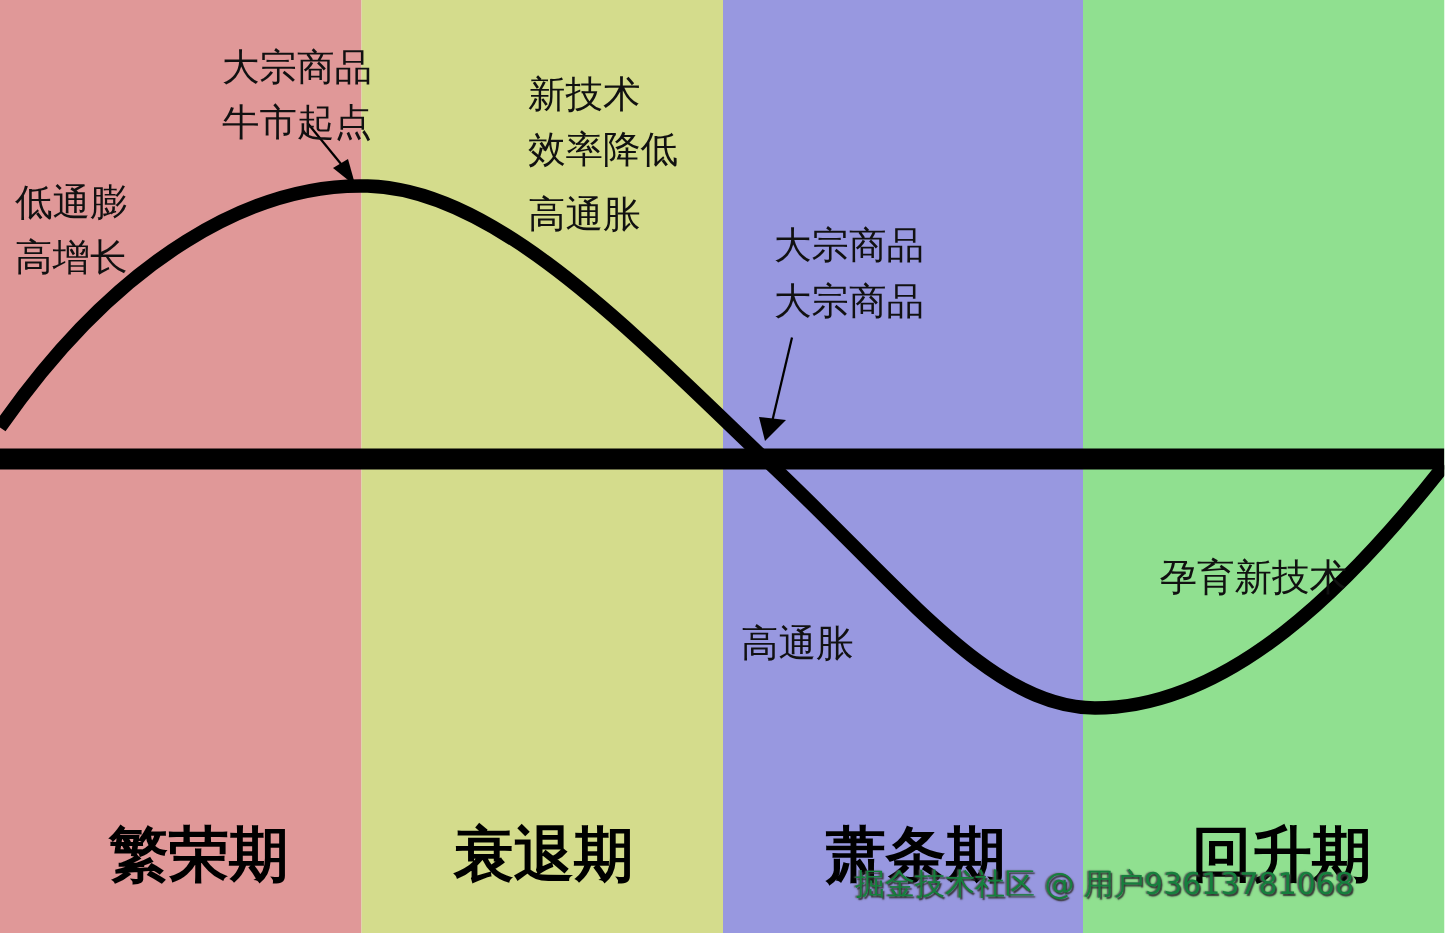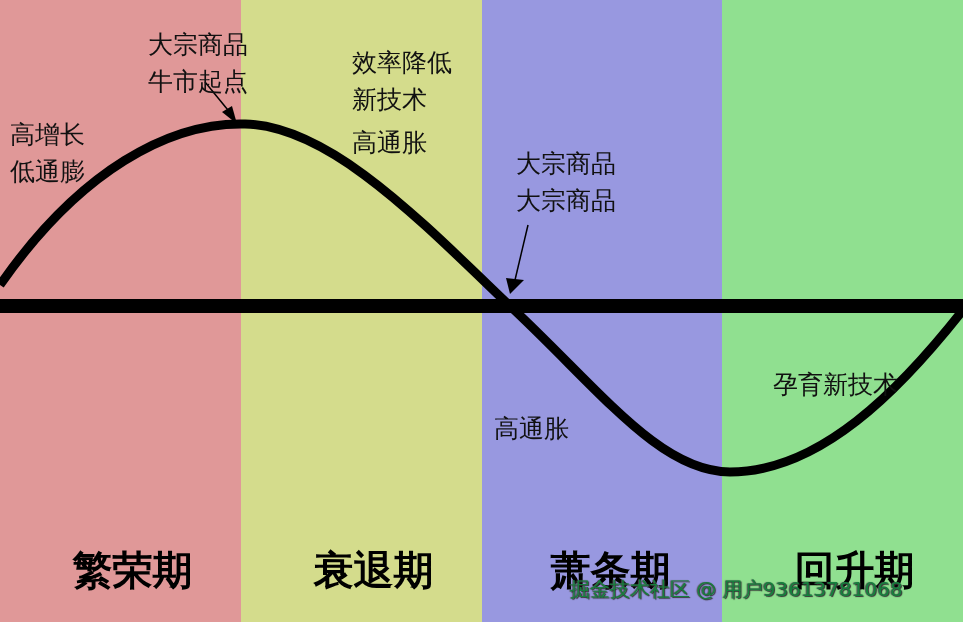--- a/index.html
+++ b/index.html
@@ -27,46 +27,46 @@
 <svg class="curve" width="963" height="622">
   <line x1="0" y1="306" x2="963" y2="306" stroke="#000" stroke-width="14"></line>
   <path d="M 0 285 C 80 170, 170 122, 245 124 C 330 126, 420 220, 510 306 C 600 390, 660 472, 730 472 C 820 472, 900 390, 963 310" fill="none" stroke="#000" stroke-width="9"></path>
   <line x1="205" y1="82" x2="232" y2="115" stroke="#000" stroke-width="1.5"></line>
   <polygon points="237,124 222,112 232,106" fill="#000"></polygon>
   <line x1="528" y1="225" x2="515" y2="280" stroke="#000" stroke-width="1.5"></line>
   <polygon points="510,294 506,278 524,280" fill="#000"></polygon>
 </svg>
 
 <div class="label" style="left:10px;top:116px">
+  <div>低通膨</div>
   <div>高增长</div>
-  <div>低通膨</div>
 </div>
 
 <div class="label" style="left:148px;top:26px">
   <div>大宗商品</div>
   <div>牛市起点</div>
 </div>
 
 <div class="label" style="left:352px;top:44px">
+  <div>新技术</div>
   <div>效率降低</div>
-  <div>新技术</div>
   <div style="margin-top:6px">高通胀</div>
 </div>
 
 <div class="label" style="left:516px;top:145px">
   <div>大宗商品</div>
   <div>大宗商品</div>
 </div>
 
 <div class="label" style="left:494px;top:410px">
   <div>高通胀</div>
 </div>
 
 <div class="label" style="left:773px;top:366px">
   <div>孕育新技术</div>
 </div>
 
 <div class="phase" style="left:0">繁荣期</div>
-<div class="phase" style="left:241px">衰退期</div>
+<div class="phase" style="left:230px">衰退期</div>
 <div class="phase" style="left:478px">萧条期</div>
 <div class="phase" style="left:722px">回升期</div>
 
 <div class="wm">掘金技术社区 @ 用户93613781068</div>
 
 </body></html>

